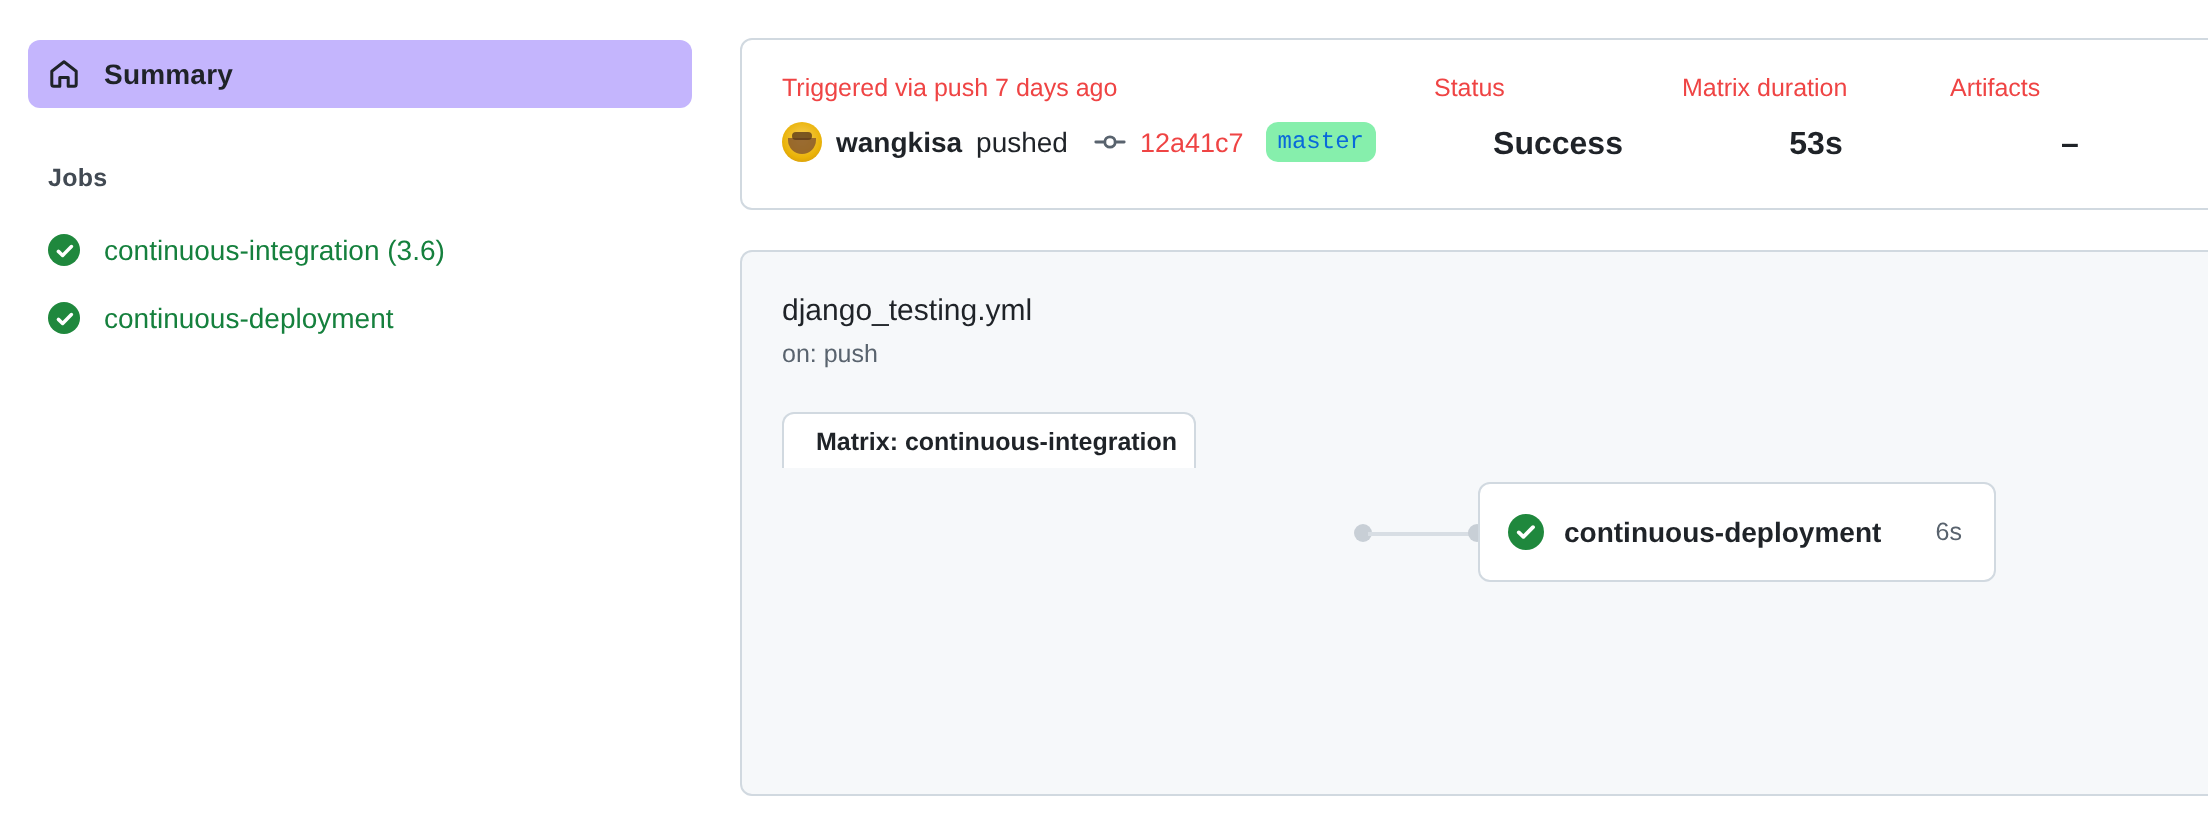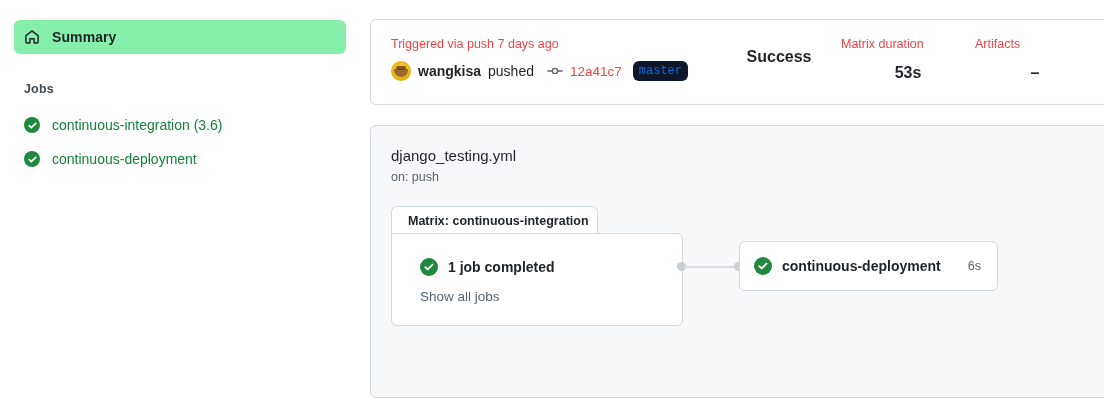--- a/index.html
+++ b/index.html
@@ -30,21 +30,21 @@
     padding: 20px 14px 0 14px;
   }
 
   .summary-item {
     display: flex;
     align-items: center;
     gap: 12px;
     height: 34px;
     padding: 0 10px;
     border-radius: 6px;
-    background: #86efac;
+    background: #c4b5fd;
     cursor: pointer;
   }
   .summary-item .label {
     font-size: 14px;
     font-weight: 700;
     color: #1f2328;
     letter-spacing: 0.1px;
   }
 
   .home-icon { display: flex; align-items: center; color: #1f2328; }
@@ -177,21 +177,21 @@
   }
   .commit-icon { display: flex; align-items: center; color: #59636e; margin-left: 6px; }
   .commit-sha {
     font-size: 13.5px;
     color: #ef4444;
   }
   .branch-badge {
     font-family: "Liberation Mono", monospace;
     font-size: 12px;
     color: #0969da;
-    background: #0f172a;
+    background: #86efac;
     border-radius: 6px;
     padding: 2px 6px;
     line-height: 16px;
     margin-left: 4px;
   }
 
   
   .workflow-panel {
     position: absolute;
     left: 0;
@@ -377,20 +377,21 @@
                 <circle cx="8" cy="8" r="2.6"></circle>
                 <path d="M0.9 8h4.5M10.6 8h4.5"></path>
               </svg>
             </span>
             <span class="commit-sha">12a41c7</span>
             <span class="branch-badge">master</span>
           </div>
         </div>
 
         <div class="col-status">
+          <div class="meta-label">Status</div>
           <div class="meta-value">Success</div>
         </div>
 
         <div class="col-duration">
           <div class="meta-label">Matrix duration</div>
           <div class="meta-value">53s</div>
         </div>
 
         <div class="col-artifacts">
           <div class="meta-label">Artifacts</div>
@@ -404,31 +405,20 @@
 
       <div class="wf-title">django_testing.yml</div>
       <div class="wf-subtitle">on: push</div>
 
       <div class="graph">
 
         <div class="matrix-tab">
           <span class="label">Matrix: continuous-integration</span>
         </div>
 
-        <div class="matrix-body">
-          <div class="matrix-row">
-            <span class="check-circle big">
-              <svg width="12" height="12" viewBox="0 0 12 12" fill="none" stroke="#ffffff" stroke-width="1.9" stroke-linecap="round" stroke-linejoin="round">
-                <path d="M2.4 6.2 4.7 8.4 9.5 3.6"></path>
-              </svg>
-            </span>
-            <span class="label">1 job completed</span>
-          </div>
-          <div class="show-all-jobs">Show all jobs</div>
-        </div>
 
         <div class="conn-dot left"></div>
         <div class="conn-line"></div>
         <div class="conn-dot right"></div>
 
         <div class="deploy-node">
           <span class="check-circle big">
             <svg width="12" height="12" viewBox="0 0 12 12" fill="none" stroke="#ffffff" stroke-width="1.9" stroke-linecap="round" stroke-linejoin="round">
               <path d="M2.4 6.2 4.7 8.4 9.5 3.6"></path>
             </svg>

